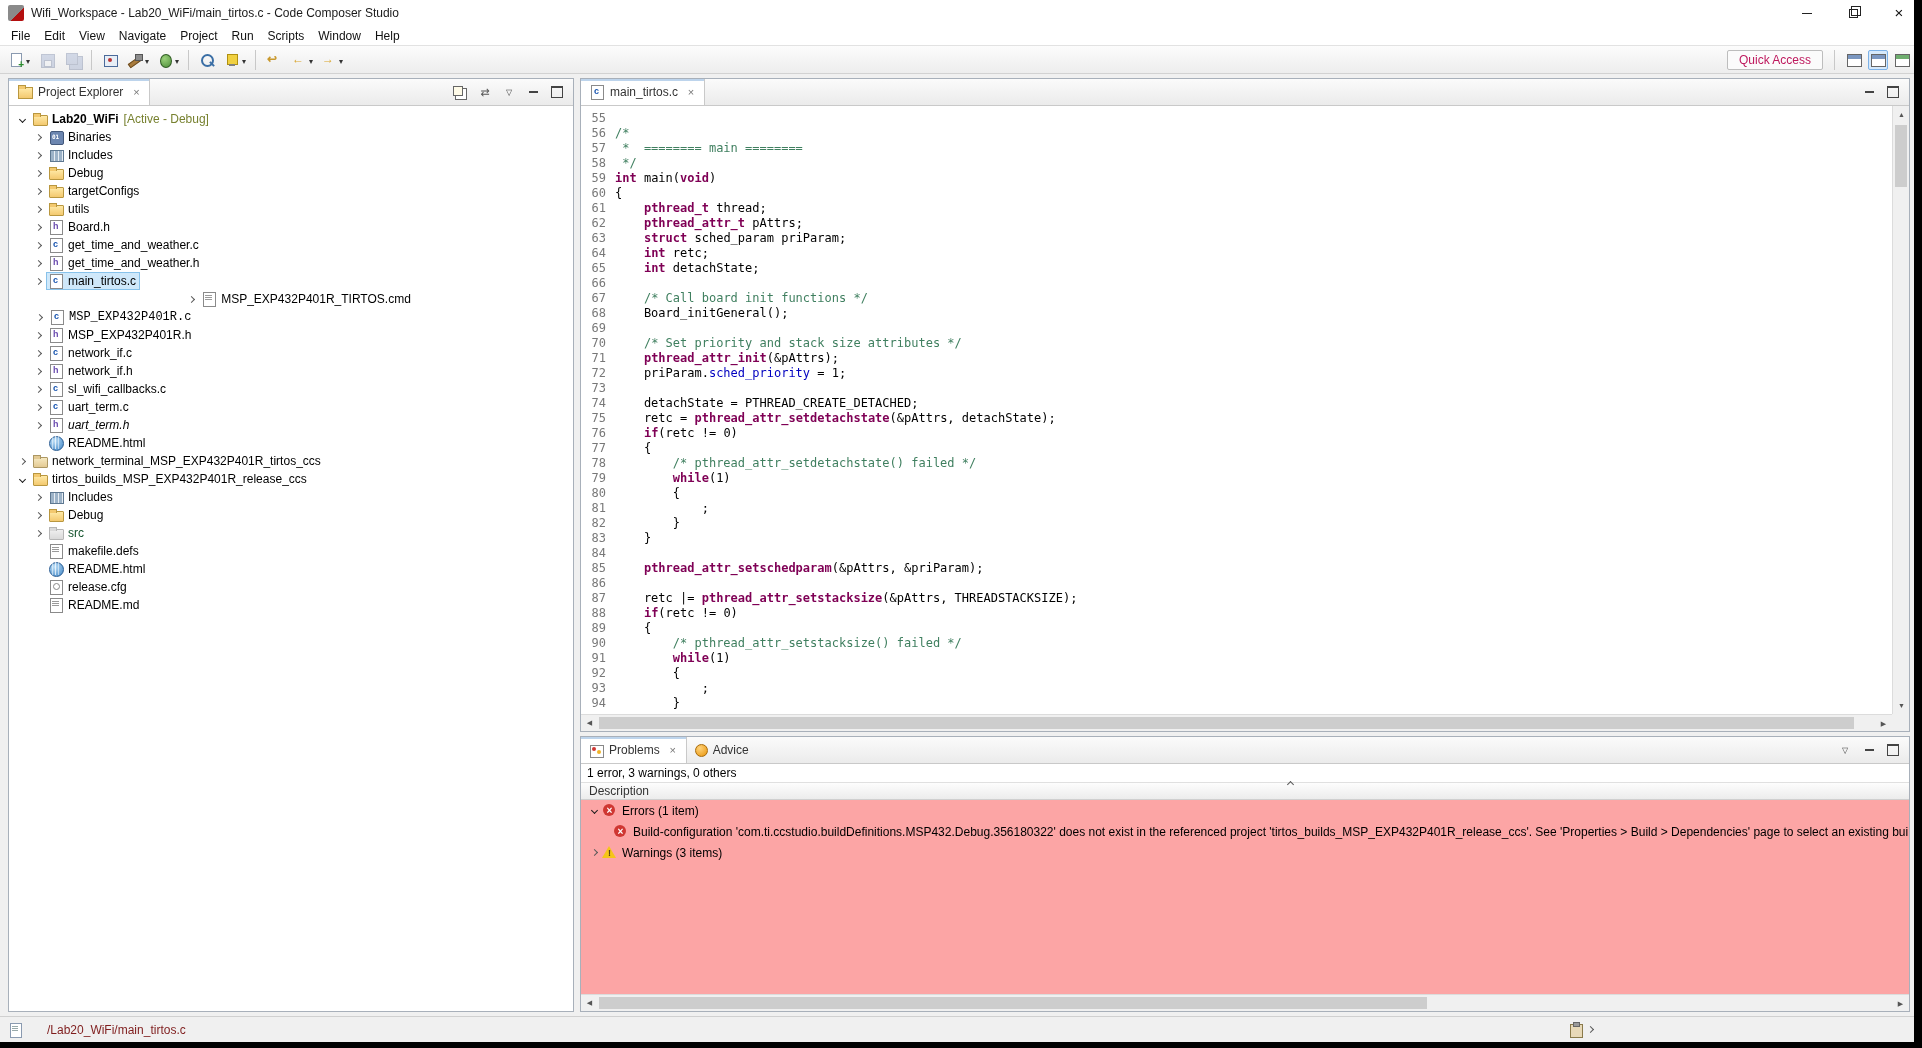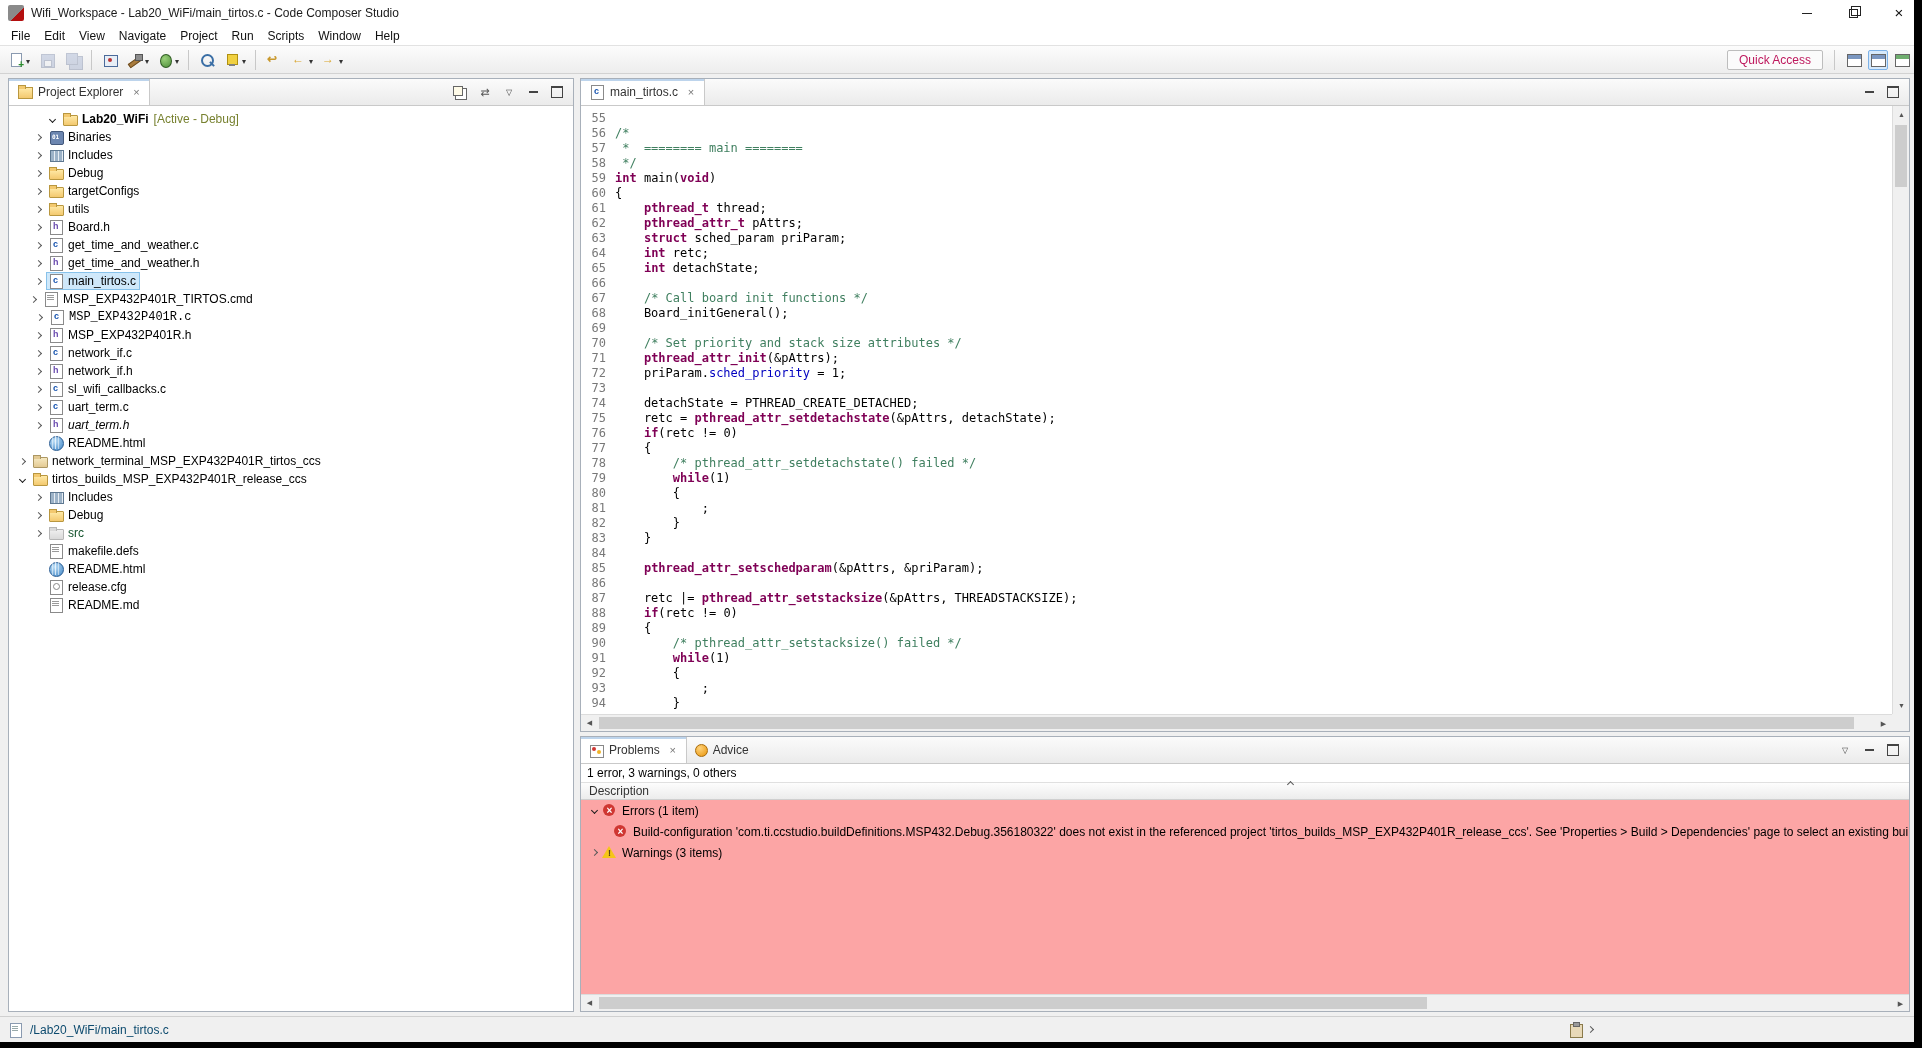--- a/index.html
+++ b/index.html
@@ -137,21 +137,21 @@
   .plabel{margin-left:5px}
   .pi{width:15px;height:15px;display:inline-block;position:relative;flex:none}
   .pi-error::before{content:"";position:absolute;left:1px;top:1px;width:12px;height:12px;background:#cf3732;border-radius:50%}
   .pi-error::after{content:"×";position:absolute;left:4.5px;top:0.5px;color:#fff;font:bold 10px/13px "Liberation Sans",sans-serif}
   .pi-warning::before{content:"";position:absolute;left:0;top:1px;width:0;height:0;border-left:7px solid transparent;border-right:7px solid transparent;border-bottom:12px solid #f5c518}
   .pi-warning::after{content:"!";position:absolute;left:6px;top:2px;color:#5d4514;font:bold 9px/12px "Liberation Sans",sans-serif}
   #sash-grip{position:absolute;left:707px;top:39px}
 
   
   #statusbar{position:absolute;left:0;top:1016px;width:1922px;height:26px;background:#f0f0f0;border-top:1px solid #d0d0d0;display:flex;align-items:center;padding-left:8px}
-  #status-path{margin-left:6px;color:#0c4a6e}
+  #status-path{margin-left:23px;color:#7f1d1d}
   .sb-right{position:absolute;left:1568px;display:flex;align-items:center;gap:4px}
   #edge-right{position:absolute;right:0;top:0;width:8px;height:1048px;background:#000;z-index:60}
   #edge-bottom{position:absolute;left:0;top:1042px;width:1922px;height:6px;background:#000;z-index:60}
 </style>
 </head>
 <body>
 
 <div id="titlebar">
   <span class="app-ic"></span>
   <span id="title-text">Wifi_Workspace - Lab20_WiFi/main_tirtos.c - Code Composer Studio</span>
@@ -245,21 +245,21 @@
     </div>
     <div class="tabbar-right">
       <span class="mi mi-collapse"></span>
       <span class="mi mi-link"></span>
       <span class="mi mi-menu"></span>
       <span class="mi mi-min"></span>
       <span class="mi mi-max"></span>
     </div>
   </div>
   <div id="ptree">
-      <div class="tree-row" style="padding-left: 6px; margin-left: 30px;">
+      <div class="tree-row" style="padding-left: 6px;">
         <span class="tw">
           <span class="chev expanded"></span>
         </span>
         <span class="labelbox">
           <span class="ti ti-project"></span>
           <span class="tlabel b">Lab20_WiFi</span>
           <span class="tsuffix">[Active - Debug]</span>
         </span>
       </div>
       <div class="tree-row" style="padding-left: 22px;">
@@ -336,21 +336,21 @@
       </div>
       <div class="tree-row" style="padding-left: 22px;">
         <span class="tw">
           <span class="chev collapsed"></span>
         </span>
         <span class="labelbox selected">
           <span class="ti ti-c-file tfile"></span>
           <span class="tlabel">main_tirtos.c</span>
         </span>
       </div>
-      <div class="tree-row" style="padding-left: 17px;">
+      <div class="tree-row" style="padding-left: 17px; justify-content: center;">
         <span class="tw">
           <span class="chev collapsed"></span>
         </span>
         <span class="labelbox">
           <span class="ti ti-cmd-file tfile"></span>
           <span class="tlabel">MSP_EXP432P401R_TIRTOS.cmd</span>
         </span>
       </div>
       <div class="tree-row" style="padding-left: 23px; font-family: Liberation Mono, monospace;">
         <span class="tw">

